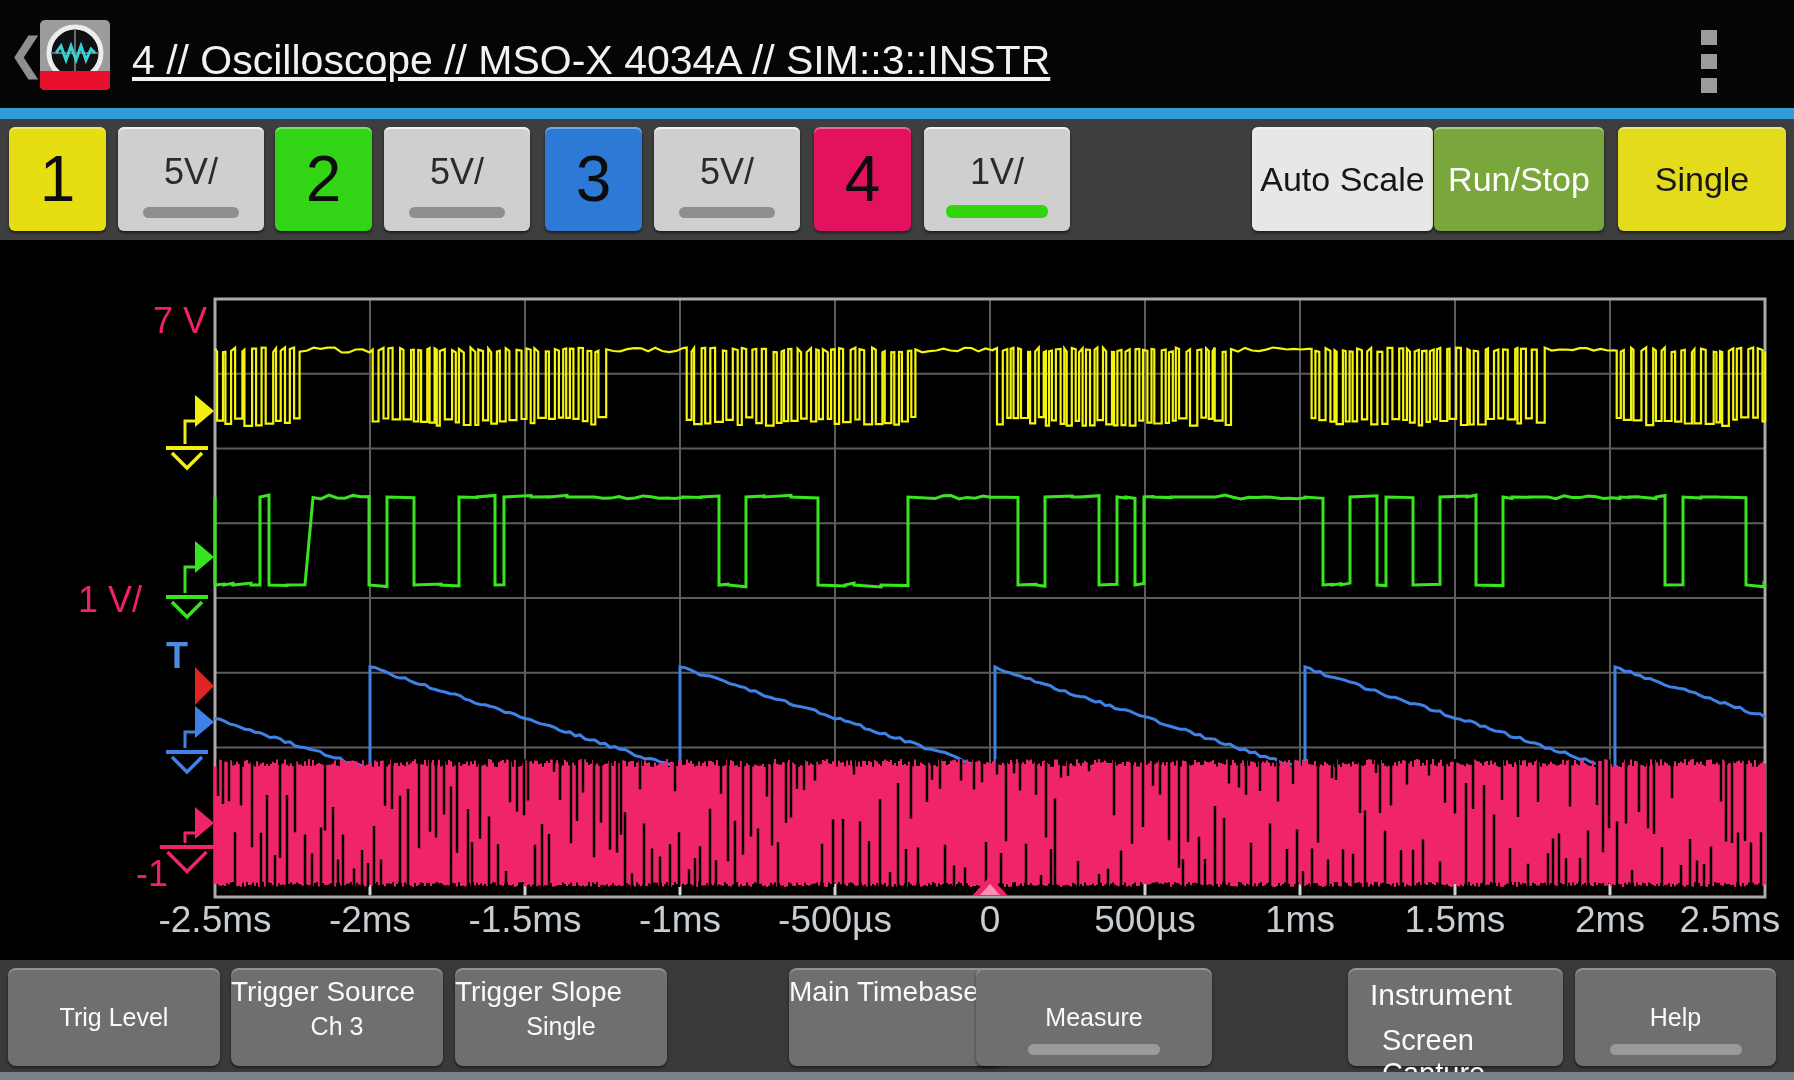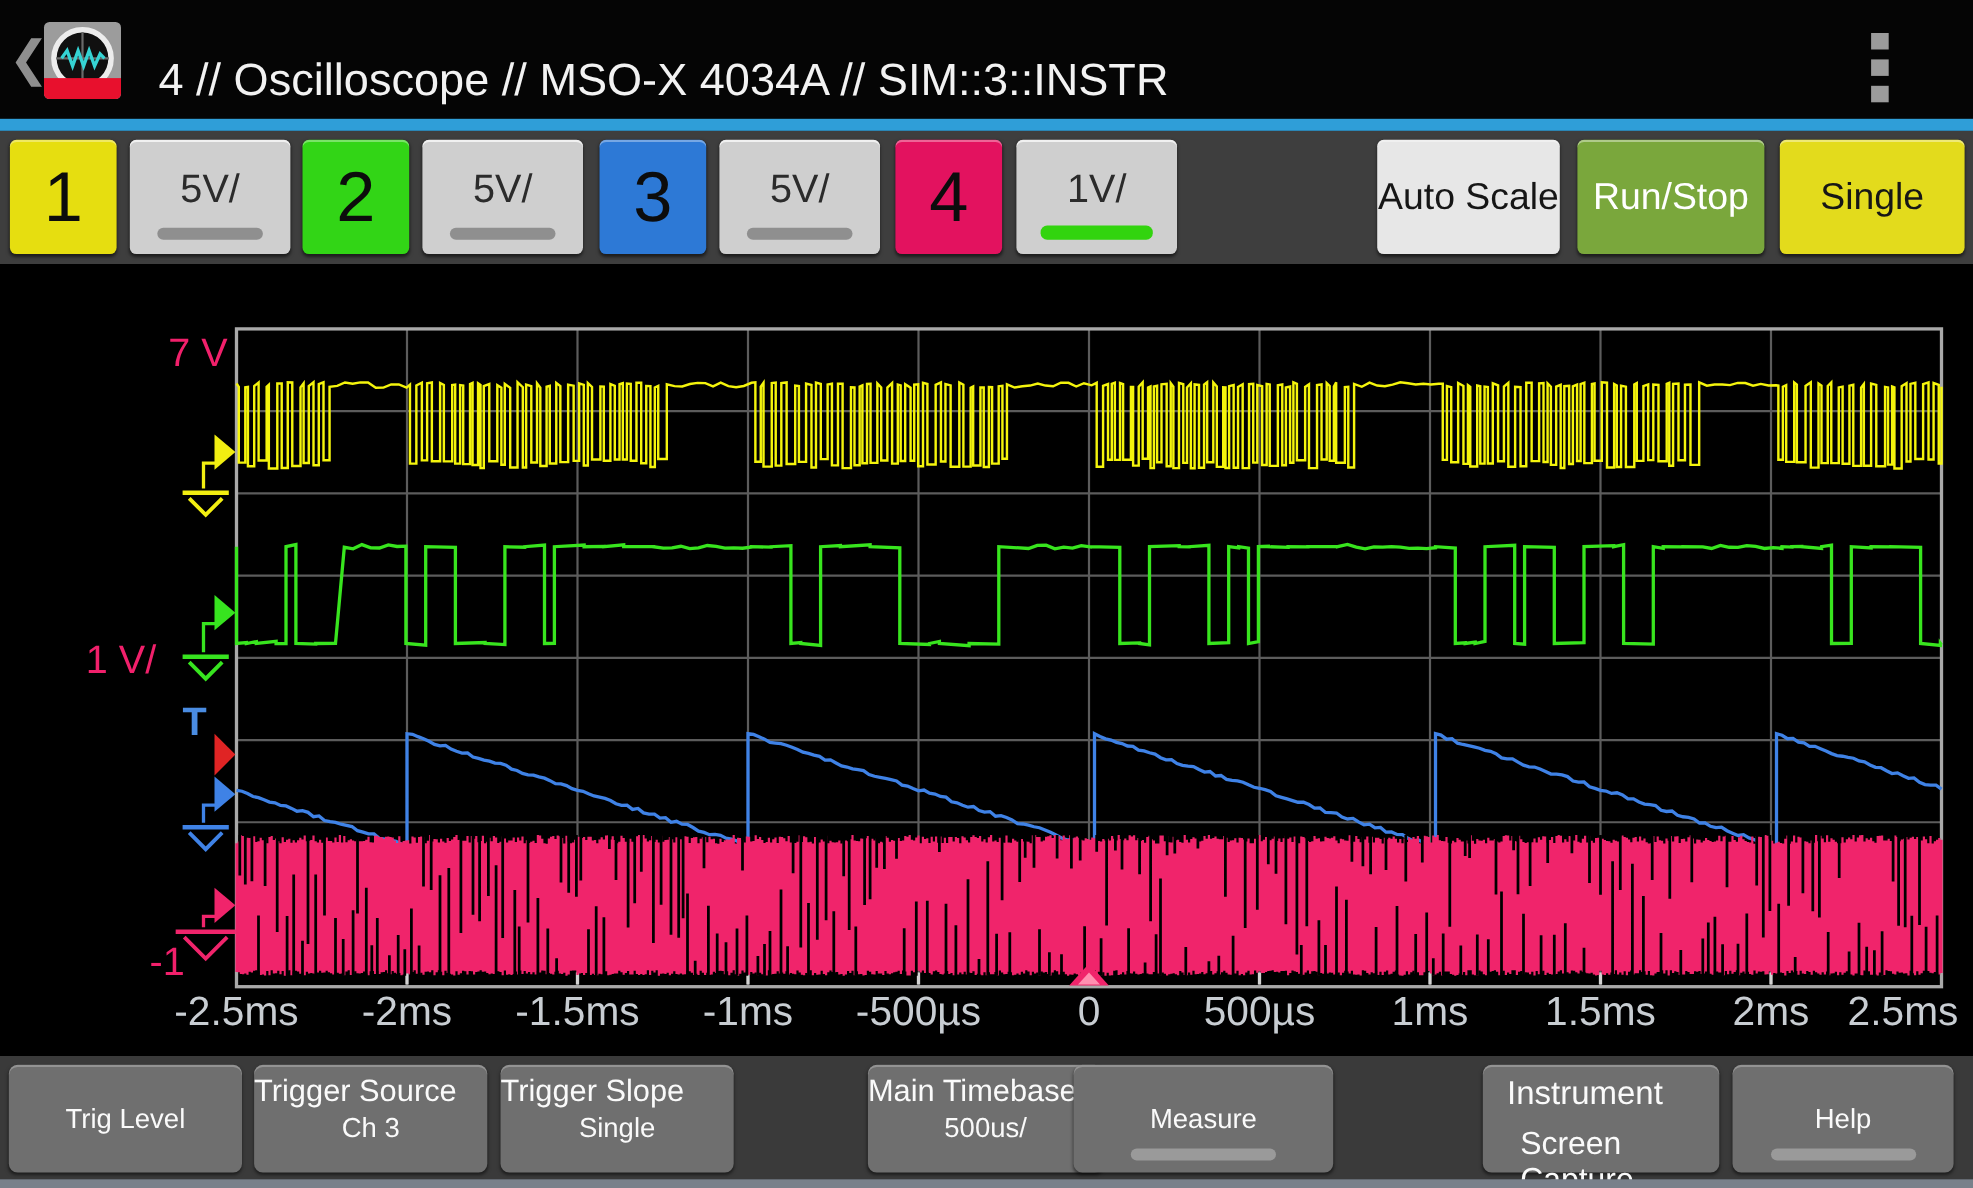--- a/index.html
+++ b/index.html
@@ -2,21 +2,21 @@
 <html><head>
 <meta charset="utf-8">
 <style>
   html,body{margin:0;padding:0;background:#000;}
   body{width:1794px;height:1080px;position:relative;overflow:hidden;
        font-family:"Liberation Sans",sans-serif;}
   
   #titlebar{position:absolute;left:0;top:0;width:1794px;height:108px;background:#050505;}
   #back{position:absolute;left:8px;top:26px;font-size:44px;color:#8f8f8f;line-height:56px;}
   #appicon{position:absolute;left:40px;top:20px;width:70px;height:70px;background:#9c9c9c;border-radius:5px;overflow:hidden;}
-  #title{position:absolute;left:128px;top:0;height:92px;line-height:112px;font-size:41px;color:#f2f2f2;margin:16px;font-weight:400;white-space:nowrap;}
+  #title{position:absolute;left:128px;top:0;height:92px;line-height:112px;font-size:41px;color:#f2f2f2;margin:4px;font-weight:400;white-space:nowrap;text-decoration:underline;}
   #overflow{position:absolute;left:1701px;top:30px;width:20px;height:64px;}
   #overflow i{display:block;width:16px;height:15px;background:#9b9b9b;margin:0 0 9px 0;}
   #accent{position:absolute;left:0;top:108px;width:1794px;height:11px;background:#2f9ed8;}
   
   #chanbar{position:absolute;left:0;top:119px;width:1794px;height:121px;background:#3e3e3e;}
   .numbtn{position:absolute;top:8px;width:97px;height:104px;border-radius:6px;display:flex;align-items:center;justify-content:center;
           font-size:64px;font-weight:500;color:#0c0c0c;
           box-shadow:inset 0 2px 0 rgba(255,255,255,.35),0 2px 3px rgba(0,0,0,.55);}
   .scalebtn{position:absolute;top:8px;width:146px;height:104px;border-radius:6px;background:#cfcfcf;
           box-shadow:inset 0 2px 0 rgba(255,255,255,.7),0 2px 3px rgba(0,0,0,.55);}
@@ -76,21 +76,21 @@
   <div class="numbtn" style="left: 545px; background: rgb(45, 121, 214);">3</div>
   <div class="scalebtn" style="left:654px">
     <span class="txt">5V/</span>
     <span class="pill" style="background: rgb(143, 143, 143);"></span>
   </div>
   <div class="numbtn" style="left: 814px; background: rgb(227, 18, 95);">4</div>
   <div class="scalebtn" style="left:924px">
     <span class="txt">1V/</span>
     <span class="pill" style="width: 102px; height: 13px; background: rgb(50, 212, 14);"></span>
   </div>
-  <div class="actbtn" style="left: 1252px; width: 166px; background: rgb(231, 231, 231); color: rgb(22, 22, 22);">Auto Scale</div>
+  <div class="actbtn" style="left: 1252px; width: 181px; background: rgb(231, 231, 231); color: rgb(22, 22, 22);">Auto Scale</div>
   <div class="actbtn" style="left: 1434px; width: 170px; background: rgb(122, 167, 60); color: rgb(255, 255, 255);">Run/Stop</div>
   <div class="actbtn" style="left: 1618px; width: 168px; background: rgb(227, 219, 28); color: rgb(22, 22, 22);">Single</div>
 </nav>
 
 <section id="scope">
   <svg id="scope-svg" width="1794" height="720" viewBox="0 240 1794 720">
       <line x1="370" x2="370" y1="299" y2="897" stroke="#5c5c5c" stroke-width="2"></line>
       <line x1="525" x2="525" y1="299" y2="897" stroke="#5c5c5c" stroke-width="2"></line>
       <line x1="680" x2="680" y1="299" y2="897" stroke="#5c5c5c" stroke-width="2"></line>
       <line x1="835" x2="835" y1="299" y2="897" stroke="#5c5c5c" stroke-width="2"></line>
@@ -165,21 +165,20 @@
   <div class="bbtn" style="left:231px;width:212px">
     <span class="cap">Trigger Source</span>
     <span class="lab">Ch 3</span>
   </div>
   <div class="bbtn" style="left:455px;width:212px">
     <span class="cap">Trigger Slope</span>
     <span class="lab">Single</span>
   </div>
   <div class="bbtn" style="left:789px;width:214px">
     <span class="cap">Main Timebase</span>
-    <span class="lab">500us/</span>
   </div>
   <div class="bbtn single" style="left:976px;width:236px">
     <span class="lab">Measure</span>
     <span class="bpill"></span>
   </div>
   <div class="bbtn" id="btn-instr" style="left:1348px;width:215px">
     <span class="cap">Instrument</span>
     <span class="lab">Screen Capture</span>
   </div>
   <div class="bbtn single" style="left:1575px;width:201px">

